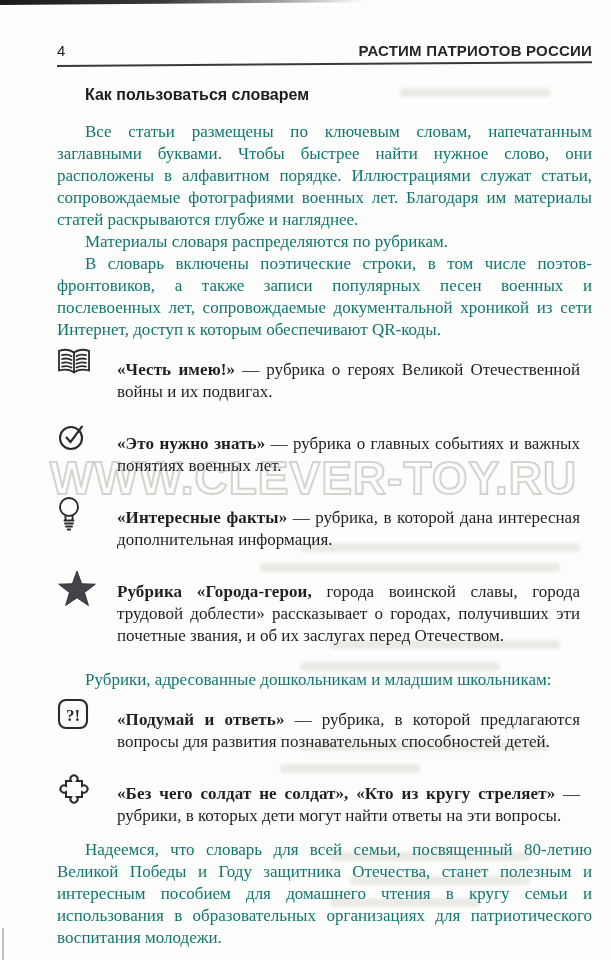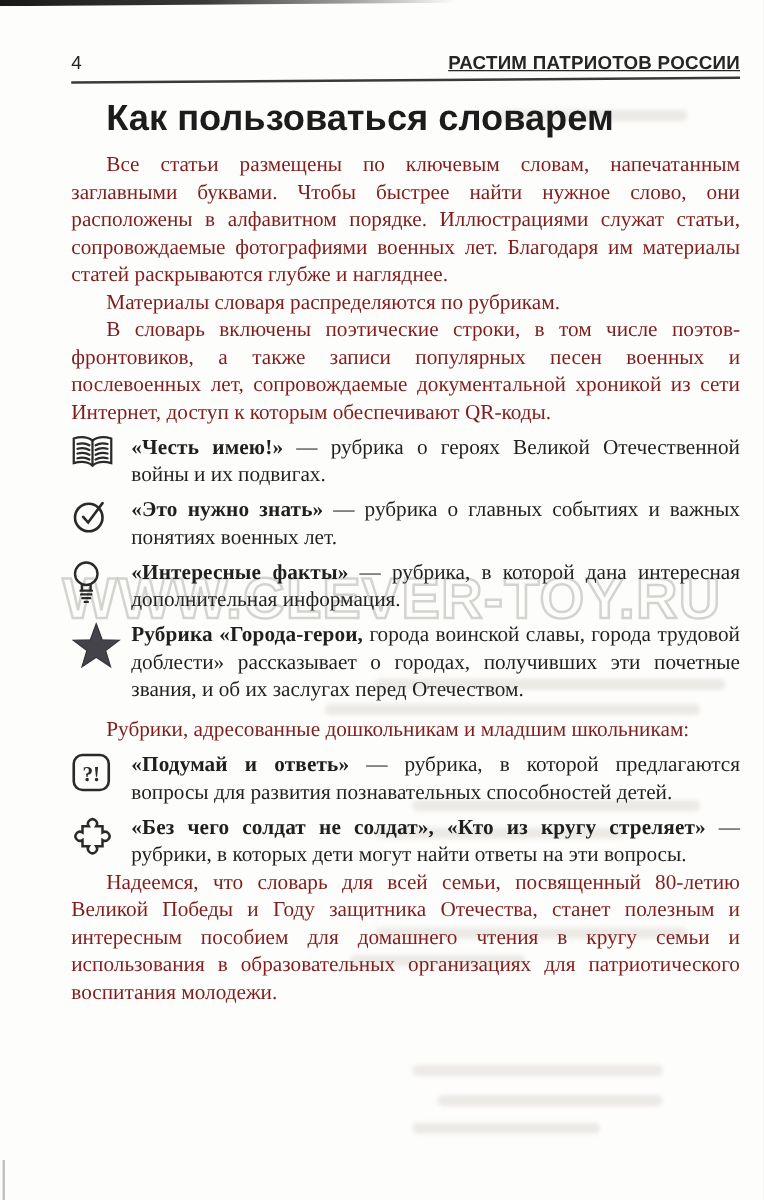--- a/index.html
+++ b/index.html
@@ -25,48 +25,48 @@
     position:relative;z-index:2;
     padding:0 19px 0 57px;
   }
   
   .header-row{
     margin-top:42px;
     display:flex;align-items:flex-end;justify-content:space-between;
     font-family:"Liberation Sans", sans-serif;
   }
   .page-num{font-size:15px;color:#222;}
-  .running-head{font-size:15px;font-weight:bold;letter-spacing:.2px;color:#262626;text-decoration:underline;}
+  .running-head{font-size:15px;font-weight:bold;letter-spacing:.2px;color:#262626;}
   .head-rule{
     margin-top:6px;height:2px;background:#3a3a3a;
     transform:rotate(-0.4deg);transform-origin:left center;
   }
   .page-title{
     margin:15px 0 0 28px;
     font-family:"Liberation Sans", sans-serif;
-    font-weight:bold;font-size:29px;line-height:26px;color:#1c1c1c;
+    font-weight:bold;font-size:16px;line-height:26px;color:#1c1c1c;
   }
   
   .para{
     margin:0;font-size:17px;line-height:22px;
-    text-align:justify;text-indent:28px;color:#7f1d1d;
+    text-align:justify;text-indent:28px;color:#0f766e;
   }
   .para.first{margin-top:13px;}
   
   .rubric-list{list-style:none;margin:5px 0 0 0;padding:0;}
   .rubric-item{
     display:flex;align-items:flex-start;
     margin-top:6px;
   }
   .ric{
     flex:0 0 48px;display:flex;justify-content:flex-start;
     padding-top:1px;color:#2b2b2b;
   }
   .rtext{
-    flex:1;margin:0;font-size:17px;line-height:22px;
+    flex:1;margin:12px;font-size:17px;line-height:22px;
     text-align:justify;color:#1f1f1f;
   }
   .rtext b{letter-spacing:.1px;}
   svg{display:block;}
   
   .watermark{
     position:absolute;z-index:1;left:50px;top:452px;width:556px;
     font-family:"Liberation Sans", sans-serif;
     font-weight:bold;font-size:46px;line-height:52px;letter-spacing:1px;
     color:transparent;

